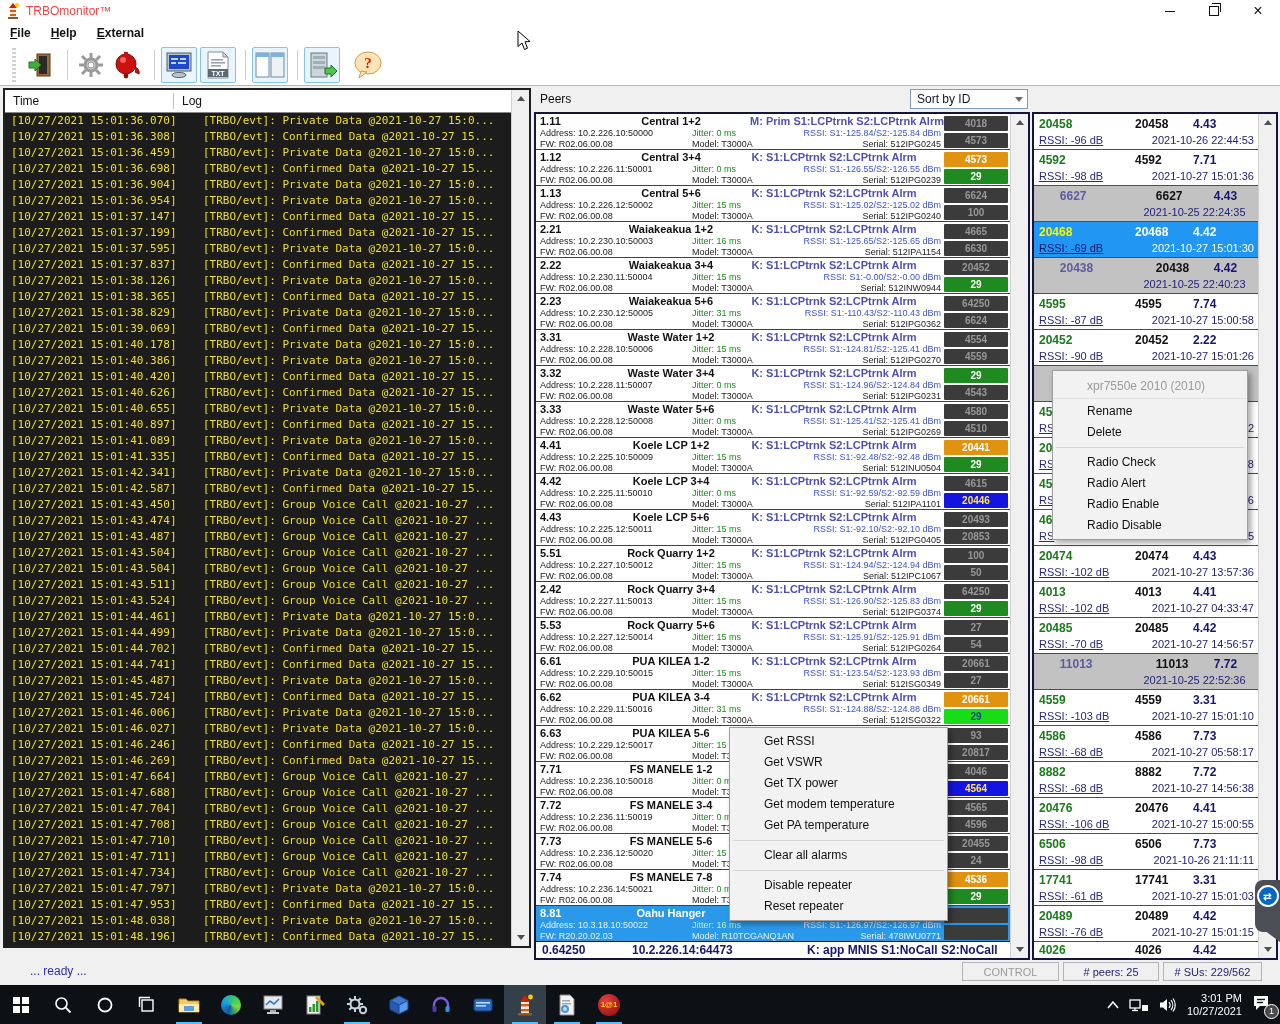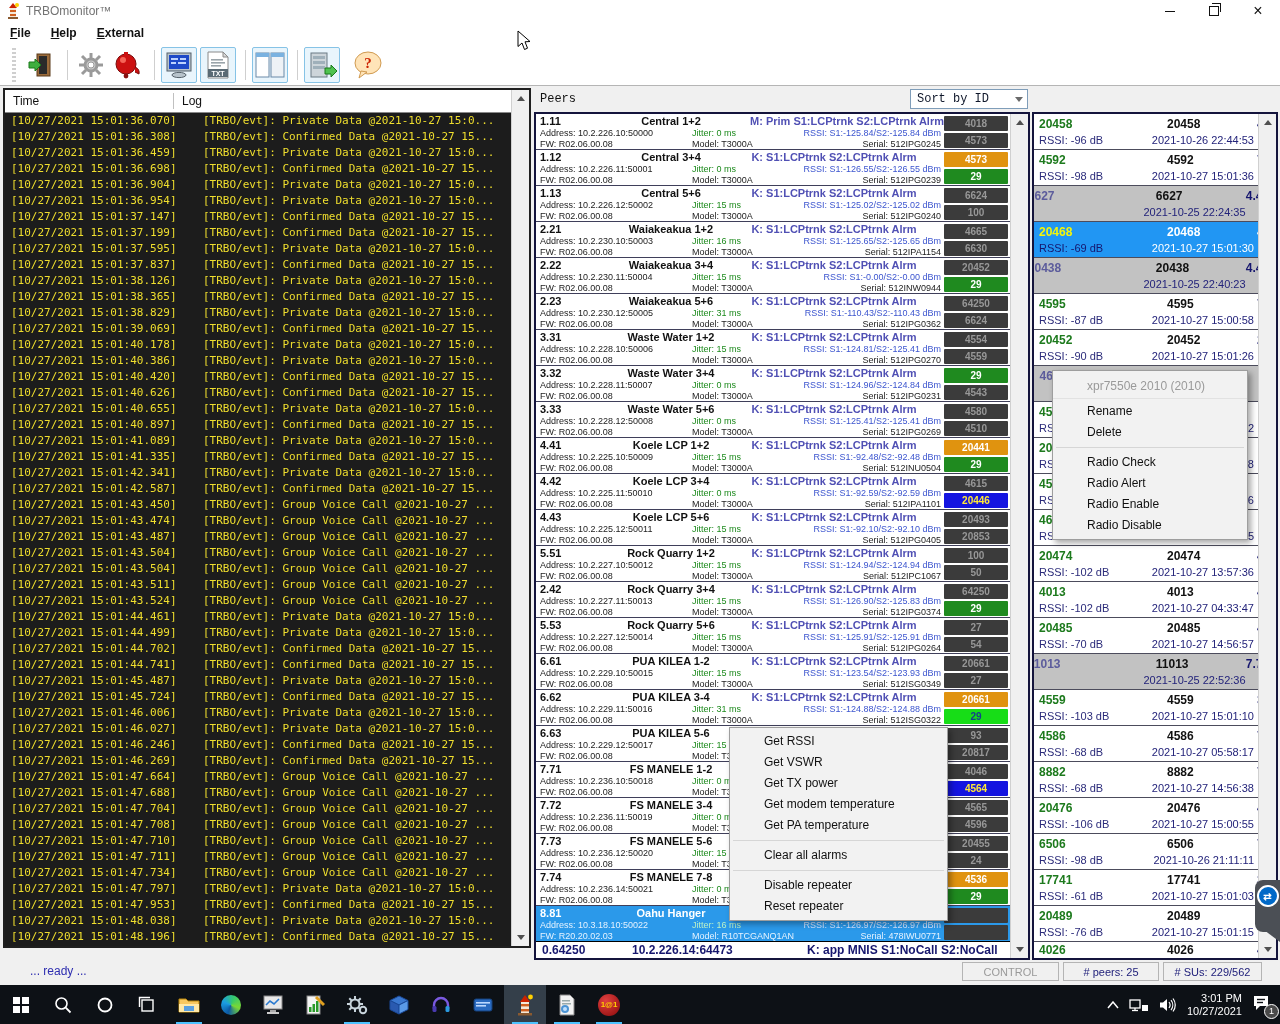--- a/index.html
+++ b/index.html
@@ -1,21 +1,21 @@
 <!DOCTYPE html>
 <html><head>
 <meta charset="utf-8">
 <style>
   html,body{margin:0;padding:0;background:#000;}
   .app{width:1280px;height:1024px;position:relative;overflow:hidden;background:#f0f0f0;
        font-family:"Liberation Sans",sans-serif;-webkit-font-smoothing:none;}
   
   .titlebar{position:absolute;left:0;top:0;width:100%;height:22px;background:#fff;display:flex;align-items:center;}
   .app-ico{width:14px;height:16px;margin:0 6px 0 6px;position:relative;}
-  .app-title{font-size:12px;color:#737373;}
+  .app-title{font-size:12px;color:#ef4444;}
   .wincontrols{margin-left:auto;display:flex;height:22px;}
   .wc{width:44px;height:22px;display:flex;align-items:center;justify-content:center;color:#111;font-size:13px;}
   .wc .min{width:10px;height:0;border-bottom:1px solid #111;display:block;}
   .wc .rst{width:8px;height:8px;border:1px solid #111;position:relative;background:#fff;}
   .wc .rst:before{content:"";position:absolute;left:2px;top:-4px;width:8px;height:8px;border:1px solid #111;border-bottom:none;border-left:none;}
   .menubar{position:absolute;left:0;top:22px;width:100%;height:22px;background:#fff;display:flex;align-items:center;padding-left:8px;box-sizing:border-box;}
   .menu-item{font-size:12px;color:#111;padding:2px 10px 2px 2px;margin-right:8px;font-weight:bold;}
   .menu-item u{text-decoration:underline;}
   .toolbar{position:absolute;left:0;top:44px;width:100%;height:42px;background:#fff;display:flex;align-items:center;padding-left:12px;box-sizing:border-box;border-bottom:1px solid #b5b5b5;}
   .tgrip{width:4px;height:34px;margin-right:8px;background:repeating-linear-gradient(#cfcfcf 0 2px,#fff 2px 4px);}
@@ -71,30 +71,30 @@
   .pbottom{height:16px;display:flex;align-items:center;background:#fff;font-weight:bold;border-top:1px solid #000000;}
   .pbottom .b1{width:90px;padding-left:6px;font-size:12px;color:#16166e;}
   .pbottom .b2{width:175px;font-size:12px;color:#16166e;}
   .pbottom .b3{flex:1;font-size:12px;color:#16166e;}
   
   .radiosbox{position:absolute;left:1032px;top:112px;width:246px;height:848px;border:2px solid #14143c;background:#fff;display:flex;box-sizing:border-box;}
   .radmain{flex:1;display:flex;flex-direction:column;overflow:hidden;}
   .rrow{height:36px;box-sizing:border-box;border-bottom:1px solid #4c4c5c;background:#fff;display:flex;flex-direction:column;padding-top:1px;}
   .rrow.gray{background:#c2c2c2;align-items:center;}
   .rrow.sel{background:#2196f3;}
-  .rl1{height:17px;display:flex;align-items:center;gap:32px;}
+  .rl1{height:17px;display:flex;align-items:center;}
   .rl2{height:15px;display:flex;align-items:center;}
   .rid1{width:96px;flex:0 0 96px;padding-left:5px;font-size:12px;font-weight:bold;color:#1d7a1d;white-space:nowrap;}
   .gray .rid1{color:#5c5c9c;}
   .sel .rid1{color:#f5f50a;}
   .rid2{width:58px;flex:0 0 58px;font-size:12px;font-weight:bold;color:#111;}
   .sel .rid2{color:#fff;}
   .rses{flex:1;font-size:12px;font-weight:bold;color:#16166e;}
   .sel .rses{color:#fff;}
-  .rrssi{width:96px;flex:0 0 96px;padding-left:5px;font-size:11px;color:#2b2b7a;white-space:nowrap;}
+  .rrssi{width:96px;flex:0 0 96px;padding-left:5px;font-size:11px;color:#2b2b7a;white-space:nowrap;text-decoration:underline;}
   .sel .rrssi{color:#16166e;}
   .rts{flex:1;text-align:right;padding-right:4px;font-size:11px;color:#23237a;white-space:nowrap;}
   .sel .rts{color:#fff;}
   .rrow.partial{height:16px;border-bottom:none;overflow:hidden;}
   
   .cmenu{position:absolute;background:#f2f2f2;border:1px solid #9e9e9e;box-shadow:3px 3px 6px rgba(0,0,0,.35);z-index:50;box-sizing:border-box;padding:3px 0;}
   .cmi{height:21px;line-height:21px;font-size:12px;color:#111;padding-left:34px;white-space:nowrap;}
   .cmi.hdr{color:#9a9a9a;height:24px;line-height:24px;border-bottom:1px solid #e2e2e2;margin-bottom:2px;}
   .cmsep{height:1px;background:#d6d6d6;margin:4px 3px;}
   
@@ -455,21 +455,21 @@
     <div class="sbar">
       <div class="sarr">
           <span class="tri-up"></span>
         </div>
       <div class="sarr">
           <span class="tri-dn"></span>
         </div>
     </div>
   </div>
 
-  <div class="phead" style="left:540px;top:88px;width:488px;font-family:Liberation Mono, monospace;">
+  <div class="phead" style="left:540px;top:88px;width:488px;">
     <span>Peers</span>
     <div class="combo" style="width:118px;">
       <span>Sort by ID</span>
       <span class="caret"></span>
     </div>
   </div>
 
   <div class="peersbox">
     <div class="peersmain">
       <div id="peersrows" style="flex:1;overflow:hidden;">

